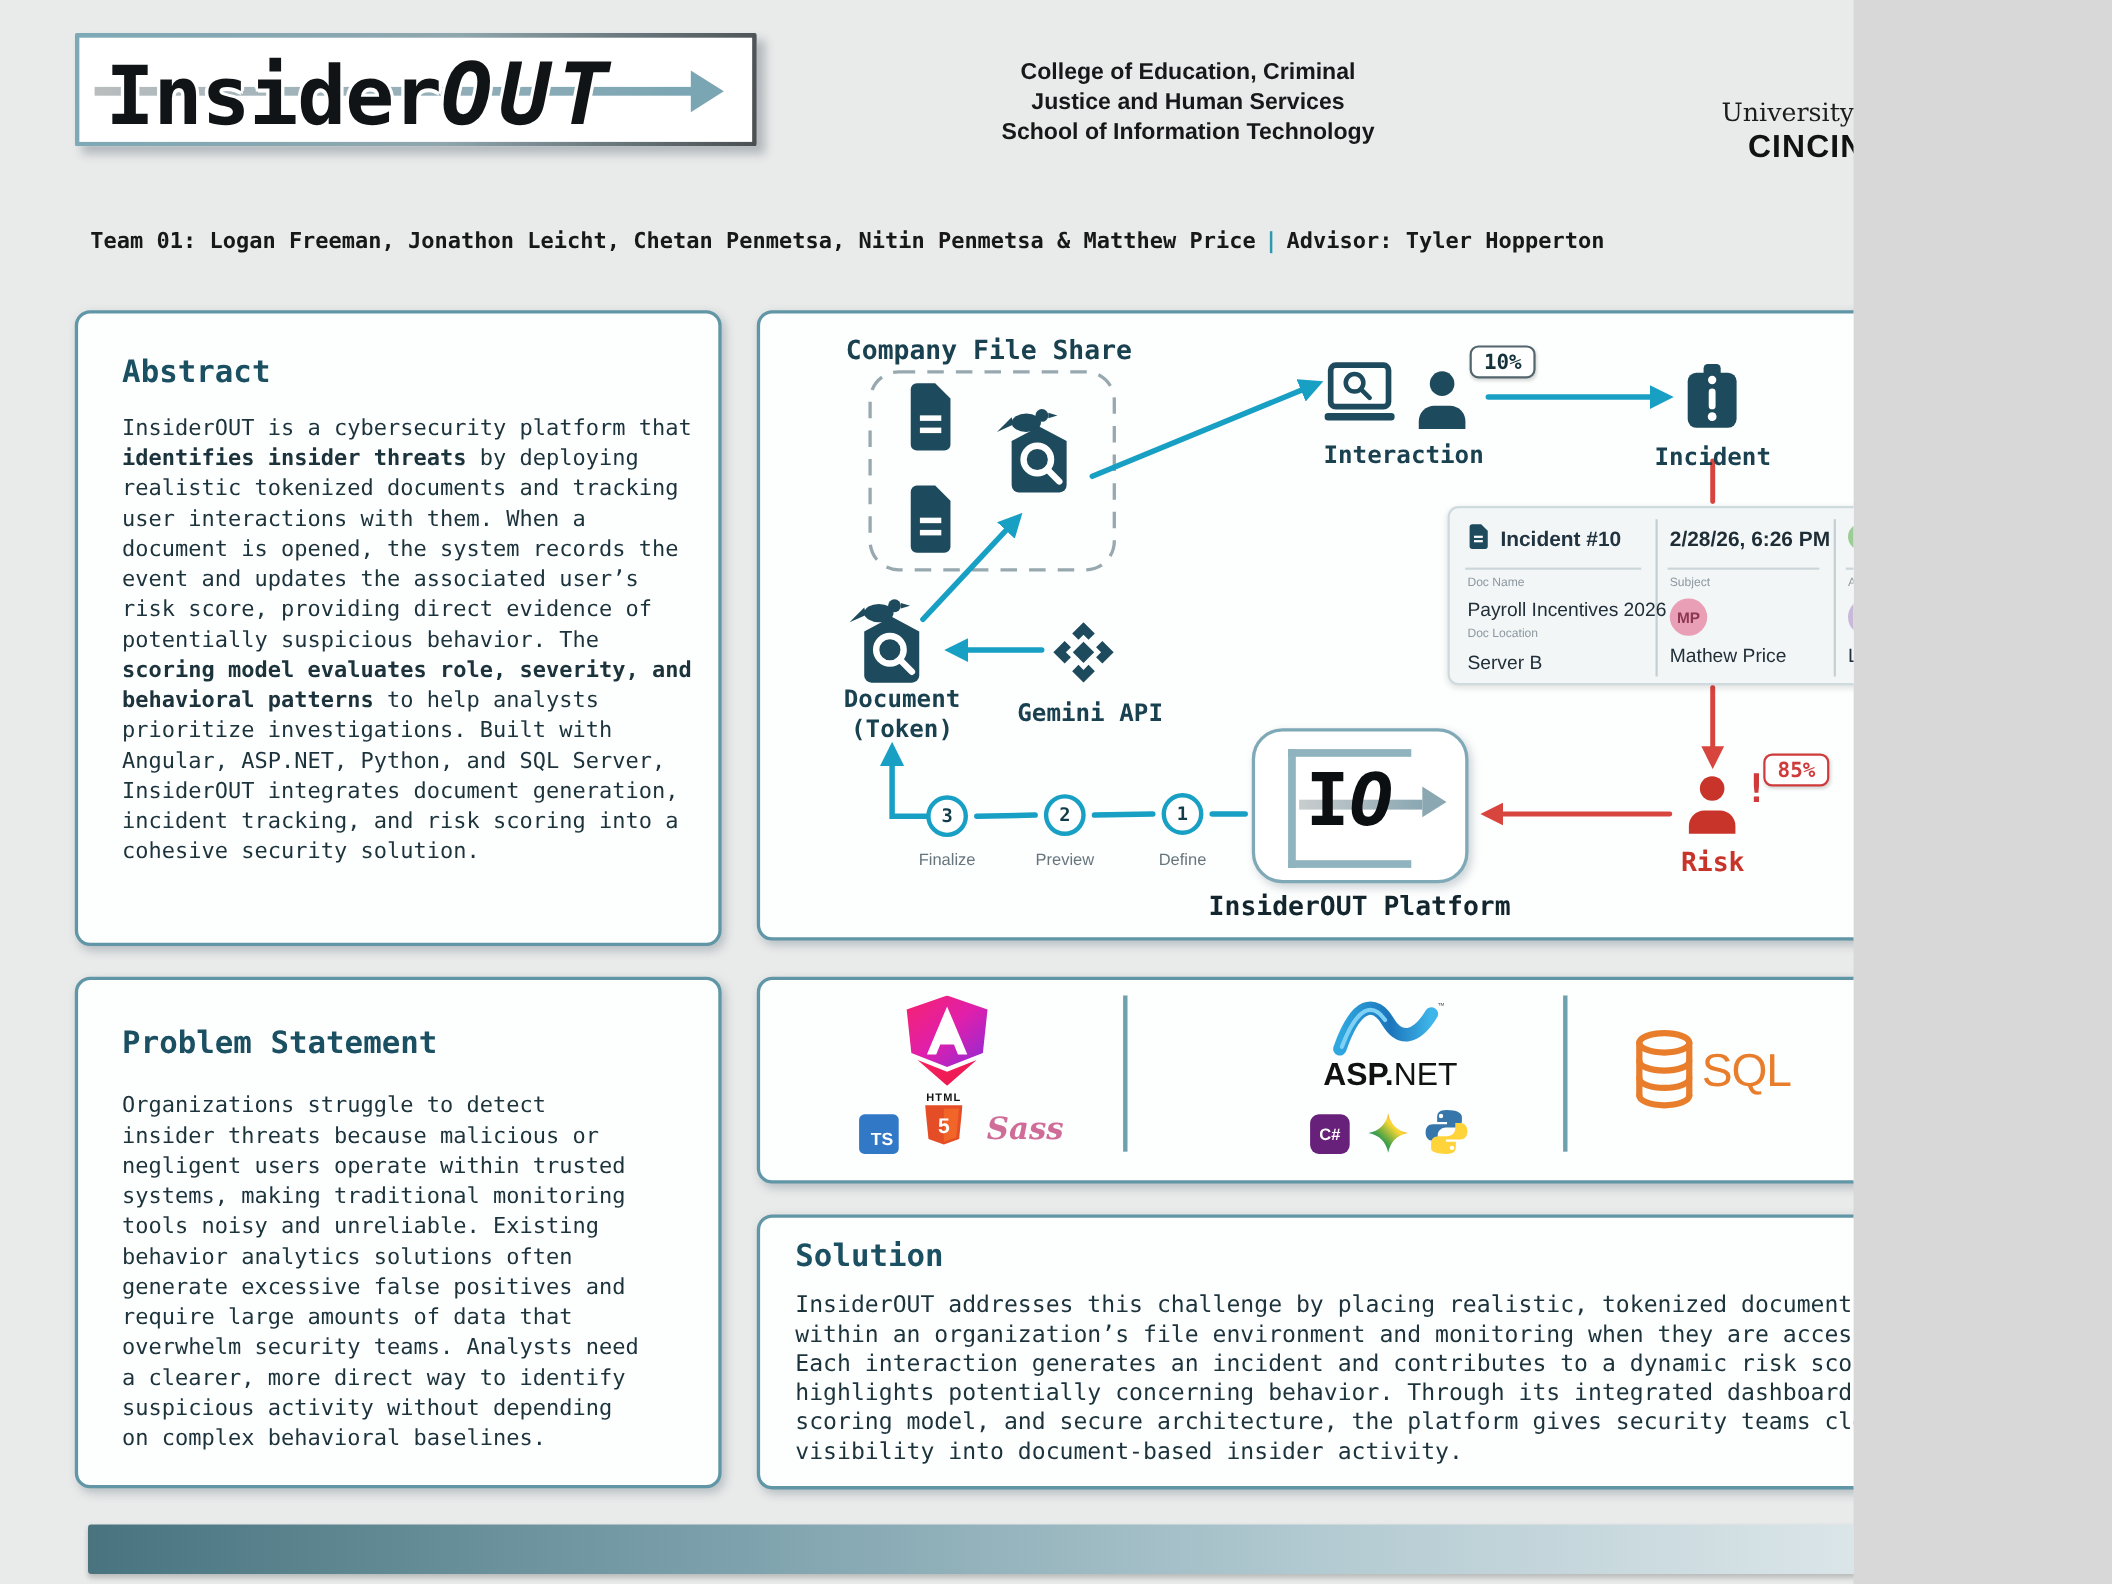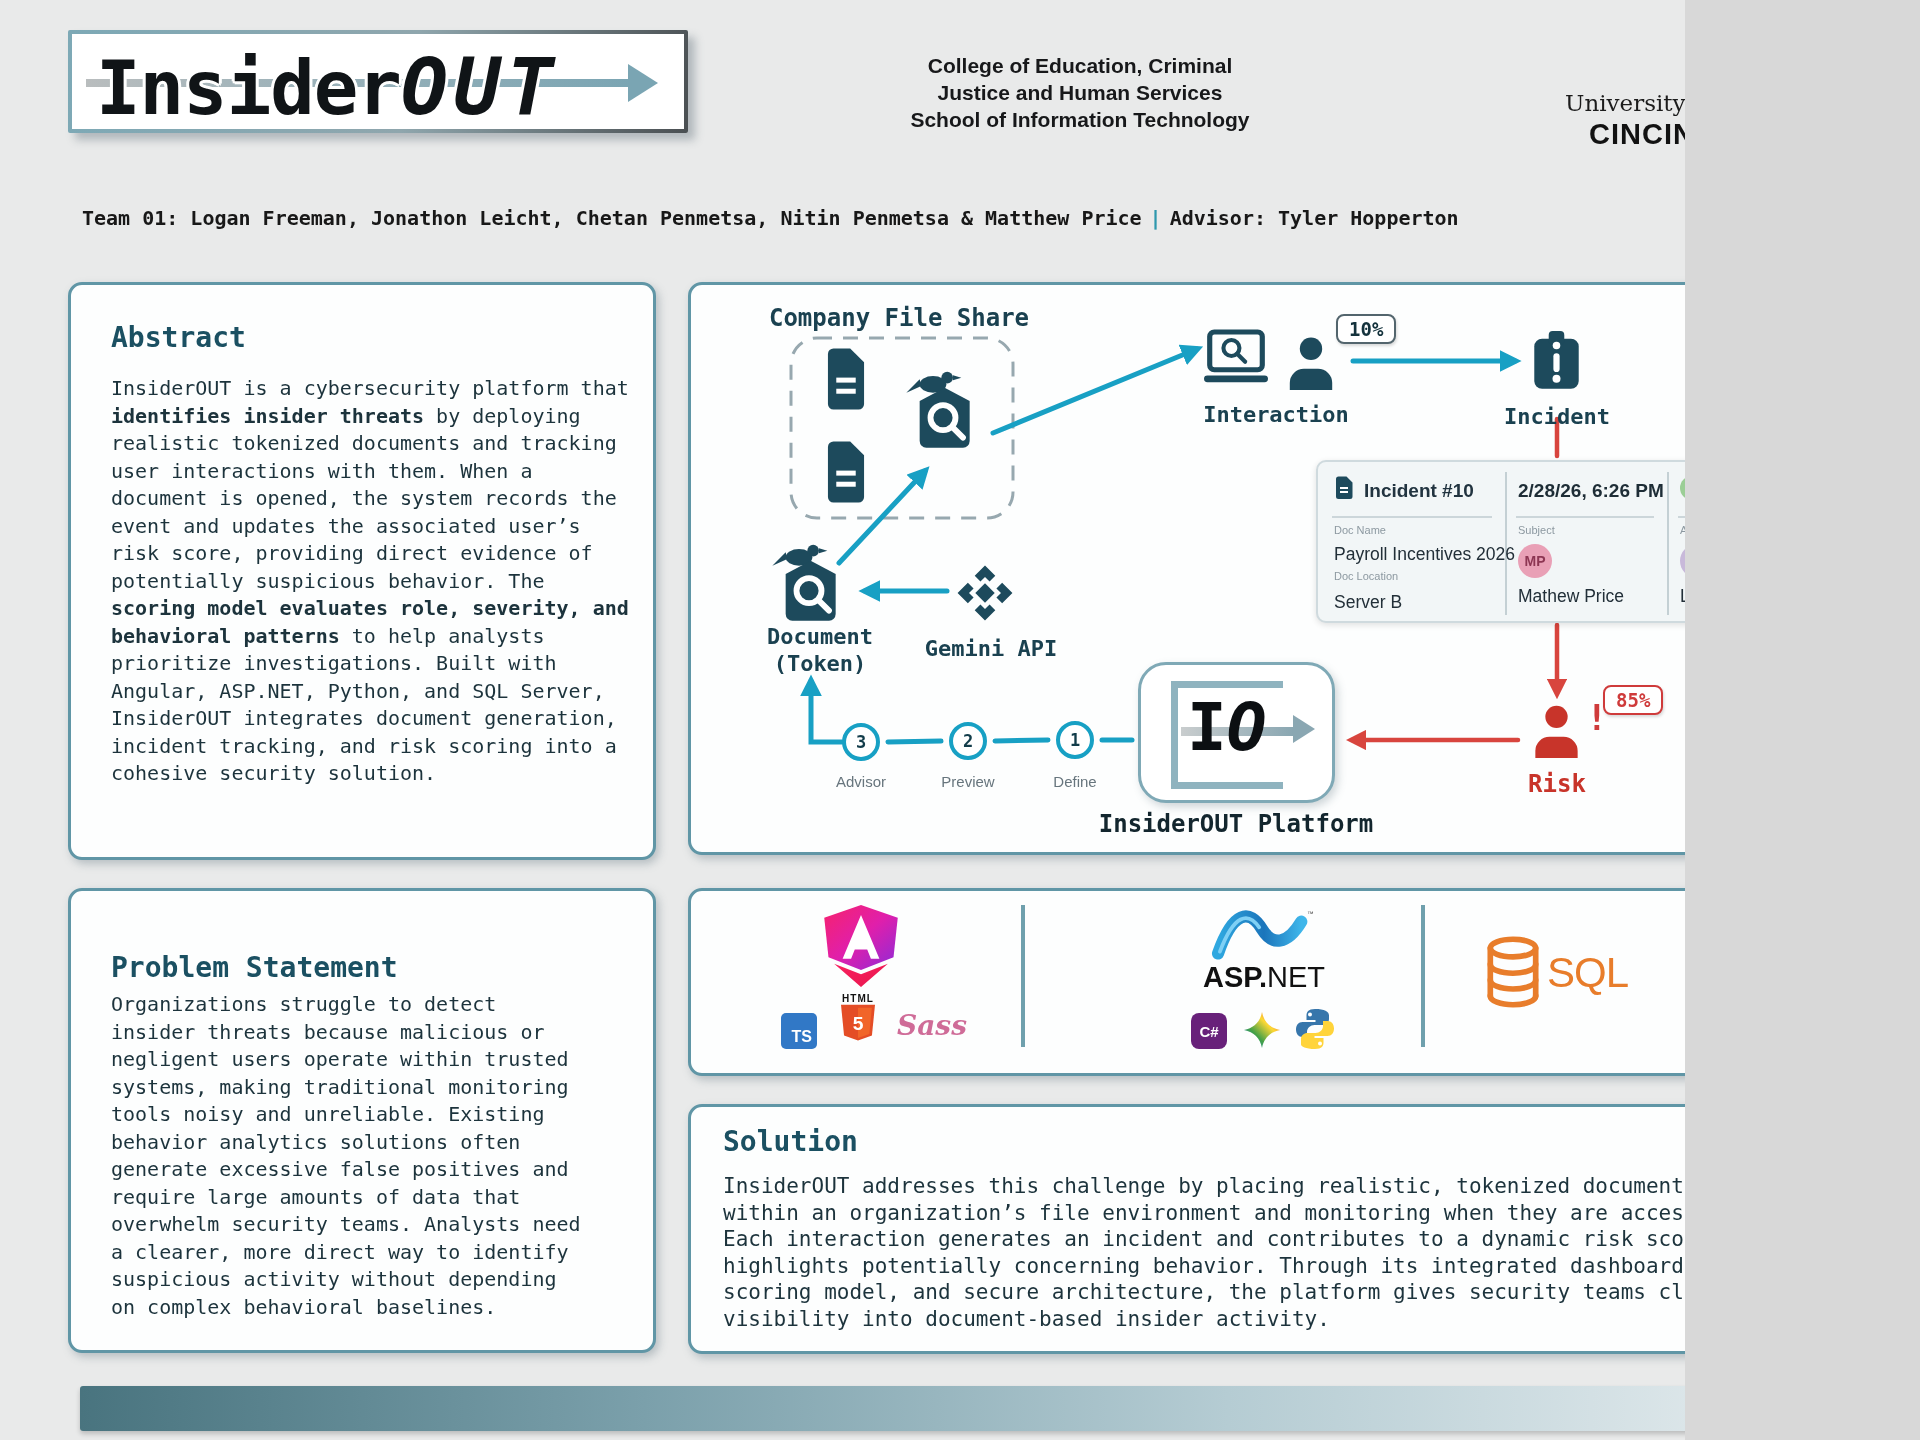--- a/index.html
+++ b/index.html
@@ -40,21 +40,21 @@
     box-shadow:3px 4px 9px rgba(90,110,120,.35); }
   .panel-title { position:absolute; font-weight:700; font-size:28px; color:#1b5062; }
   .mono-body { position:absolute; font-size:20px; line-height:27.5px; color:#1c333c; }
   .mono-body .b { font-weight:700; }
   .lines { white-space:pre-line; }
 
   .abstract { left:68px; top:282px; width:588px; height:578px; }
   .abstract .panel-title { left:40px; top:36px; }
   .abstract .mono-body { left:40px; top:90px; width:520px; }
   .problem { left:68px; top:888px; width:588px; height:465px; }
-  .problem .panel-title { left:40px; top:60px; }
+  .problem .panel-title { left:40px; top:40px; }
   .problem .mono-body { left:40px; top:100px; width:520px; }
   .solution { left:688px; top:1104px; width:1160px; height:250px; }
   .solution .panel-title { left:32px; top:18px; }
   .solution .mono-body { left:32px; top:66px; width:1120px; font-size:21px; line-height:26.5px; }
 
   
   .diagram { left:688px; top:282px; width:1160px; height:573px; }
   .overlay { position:absolute; left:0; top:0; z-index:1; }
   .icon { position:absolute; z-index:2; }
   .icon svg { width:100%; height:100%; display:block; }
@@ -322,21 +322,21 @@
       <div class="cvalue" style="left:200px; top:124px;">Mathew Price</div>
 
       <div class="clabel" style="left:362px; top:62px;">Assignee</div>
       <div class="avatar av-lf" style="left:362px; top:82px;">LF</div>
       <div class="cvalue" style="left:362px; top:124px;">Logan Freeman</div>
     </div>
 
     <div class="step" style="left:151px; top:438px;">3</div>
     <div class="step" style="left:258px; top:437px;">2</div>
     <div class="step" style="left:365px; top:436px;">1</div>
-    <div class="step-label" style="left:170px; top:488px;">Advisor</div>
+    <div class="step-label" style="left:170px; top:488px;">Finalize</div>
     <div class="step-label" style="left:277px; top:488px;">Preview</div>
     <div class="step-label" style="left:384px; top:488px;">Define</div>
 
     <div class="platform">
       <div class="io-square"></div>
       <div class="io-arrow-bar"></div>
       <div class="io-arrow-head"></div>
       <div class="io-text"><span>I</span><span class="o">O</span></div>
     </div>
     <div class="dlabel" style="left:545px; top:526px; font-size:24px; color:#13262e;">InsiderOUT Platform</div>

